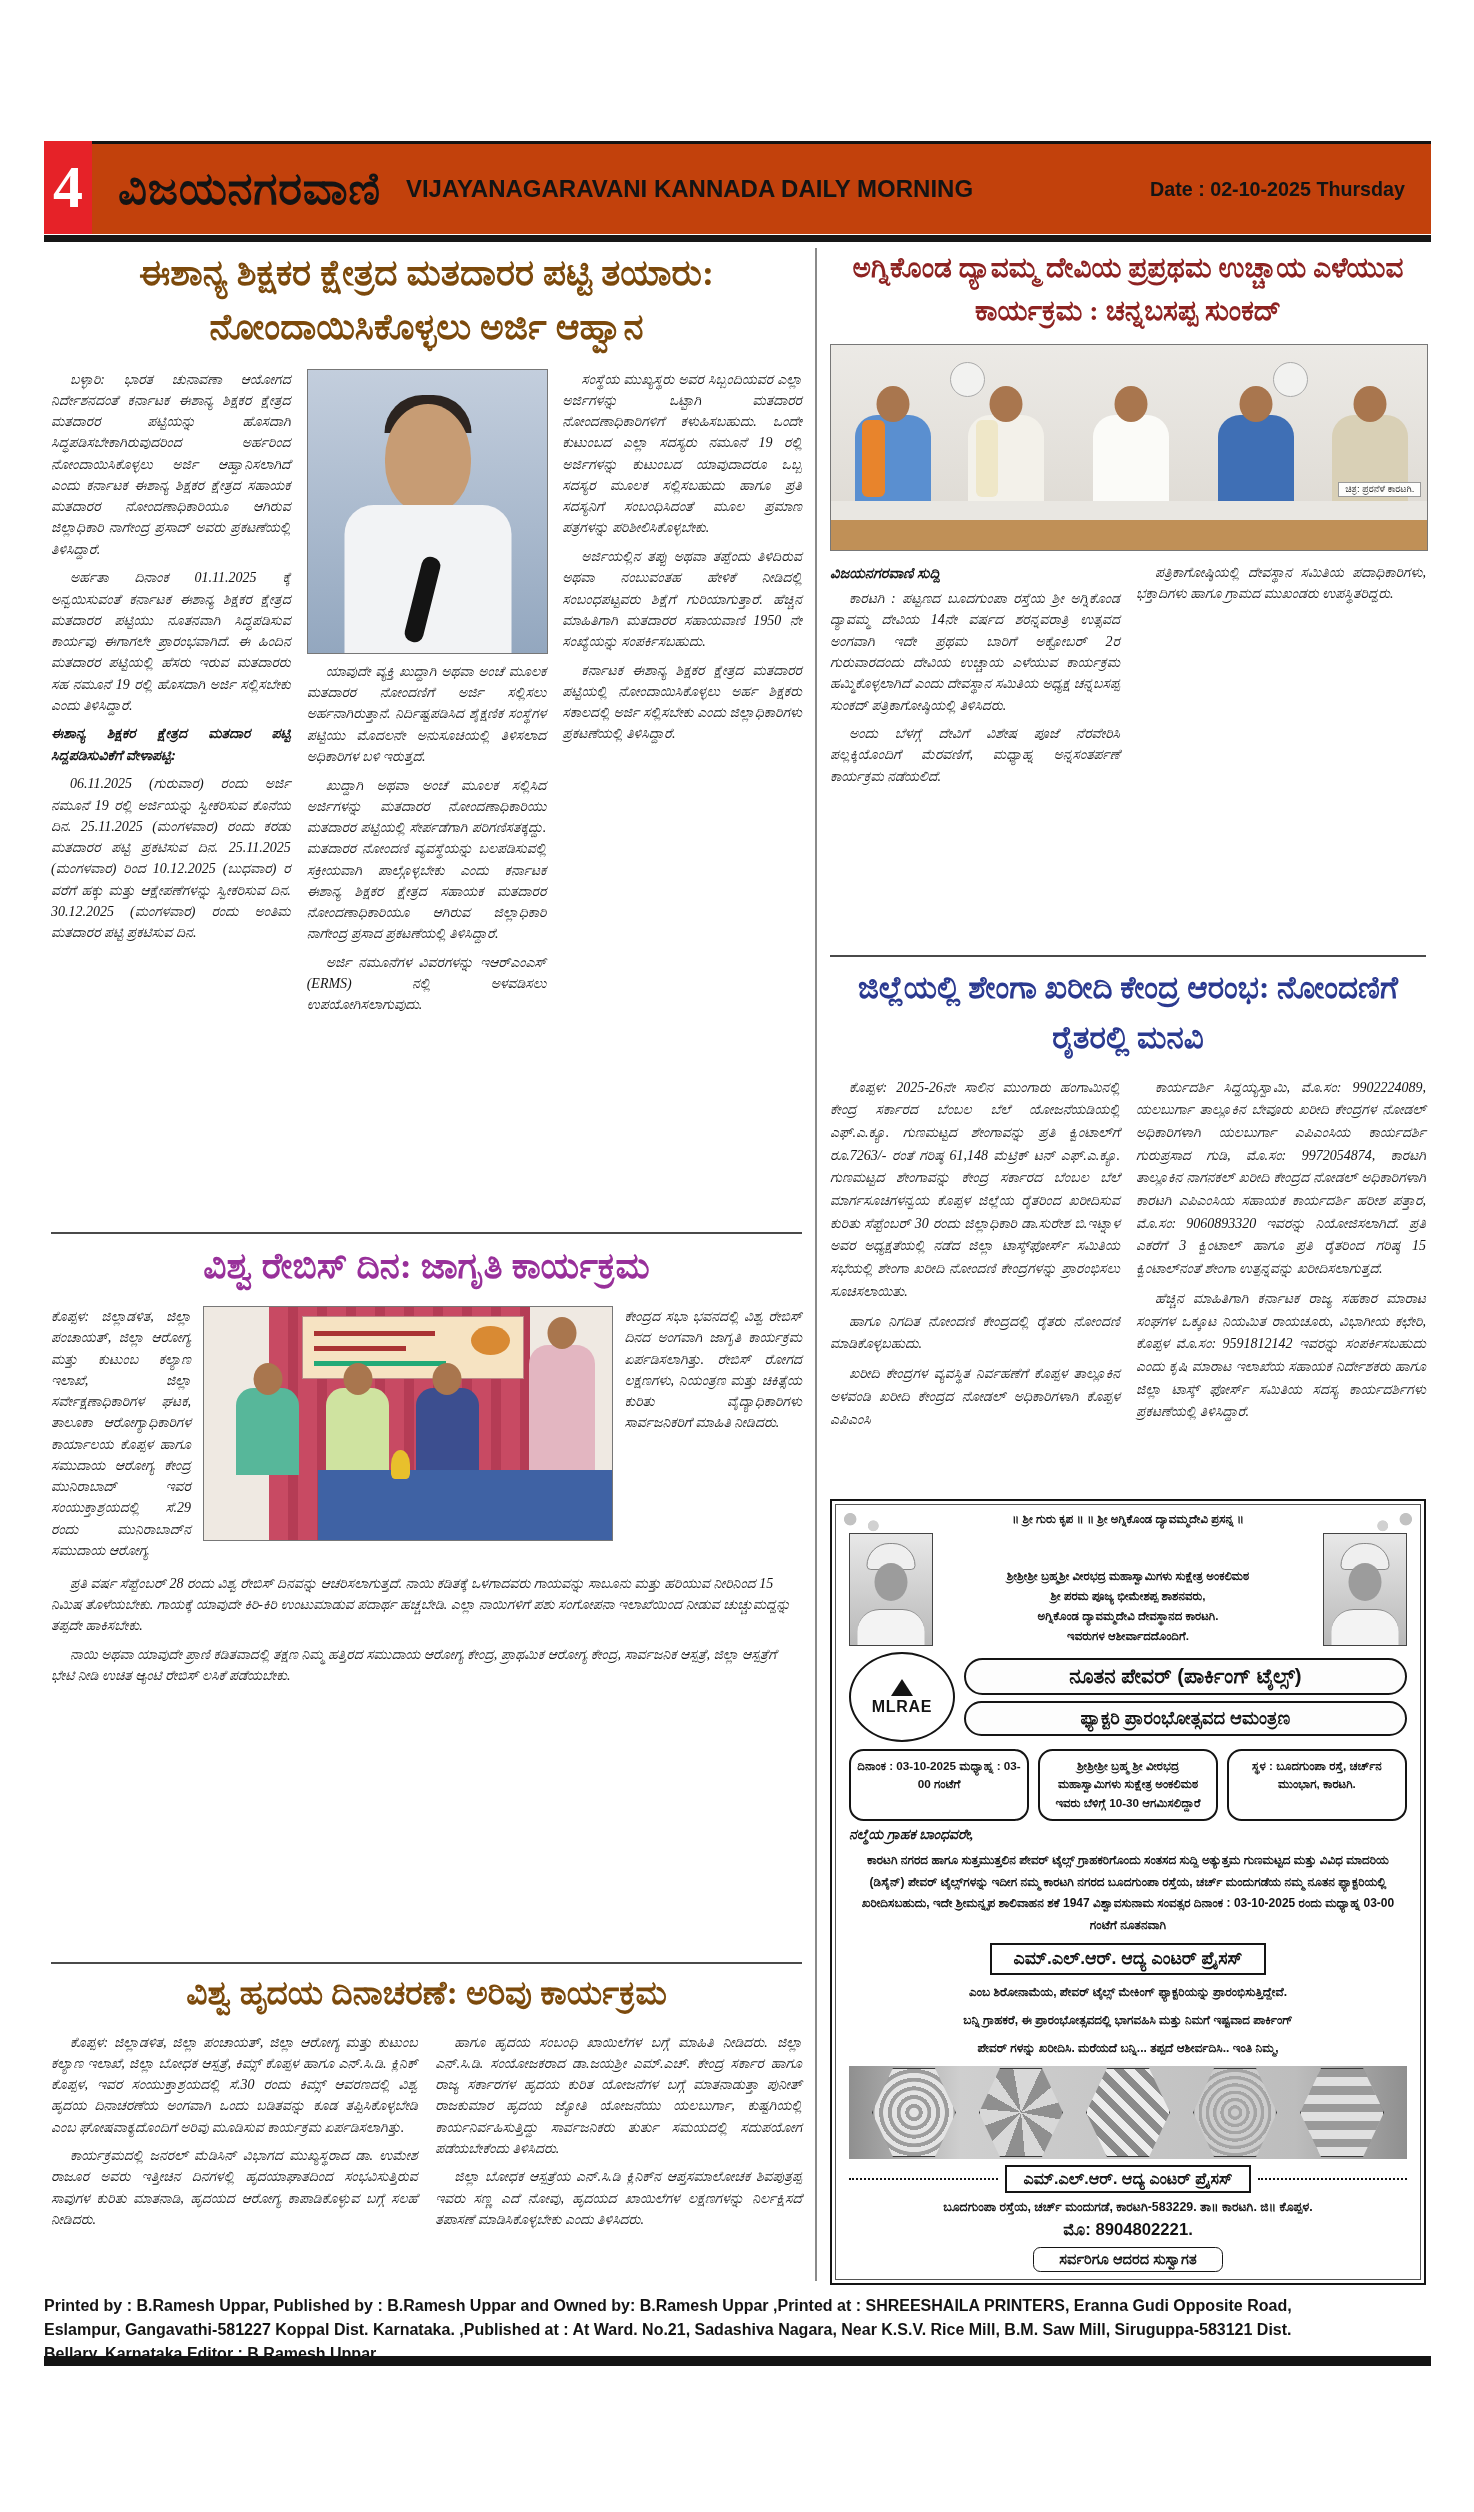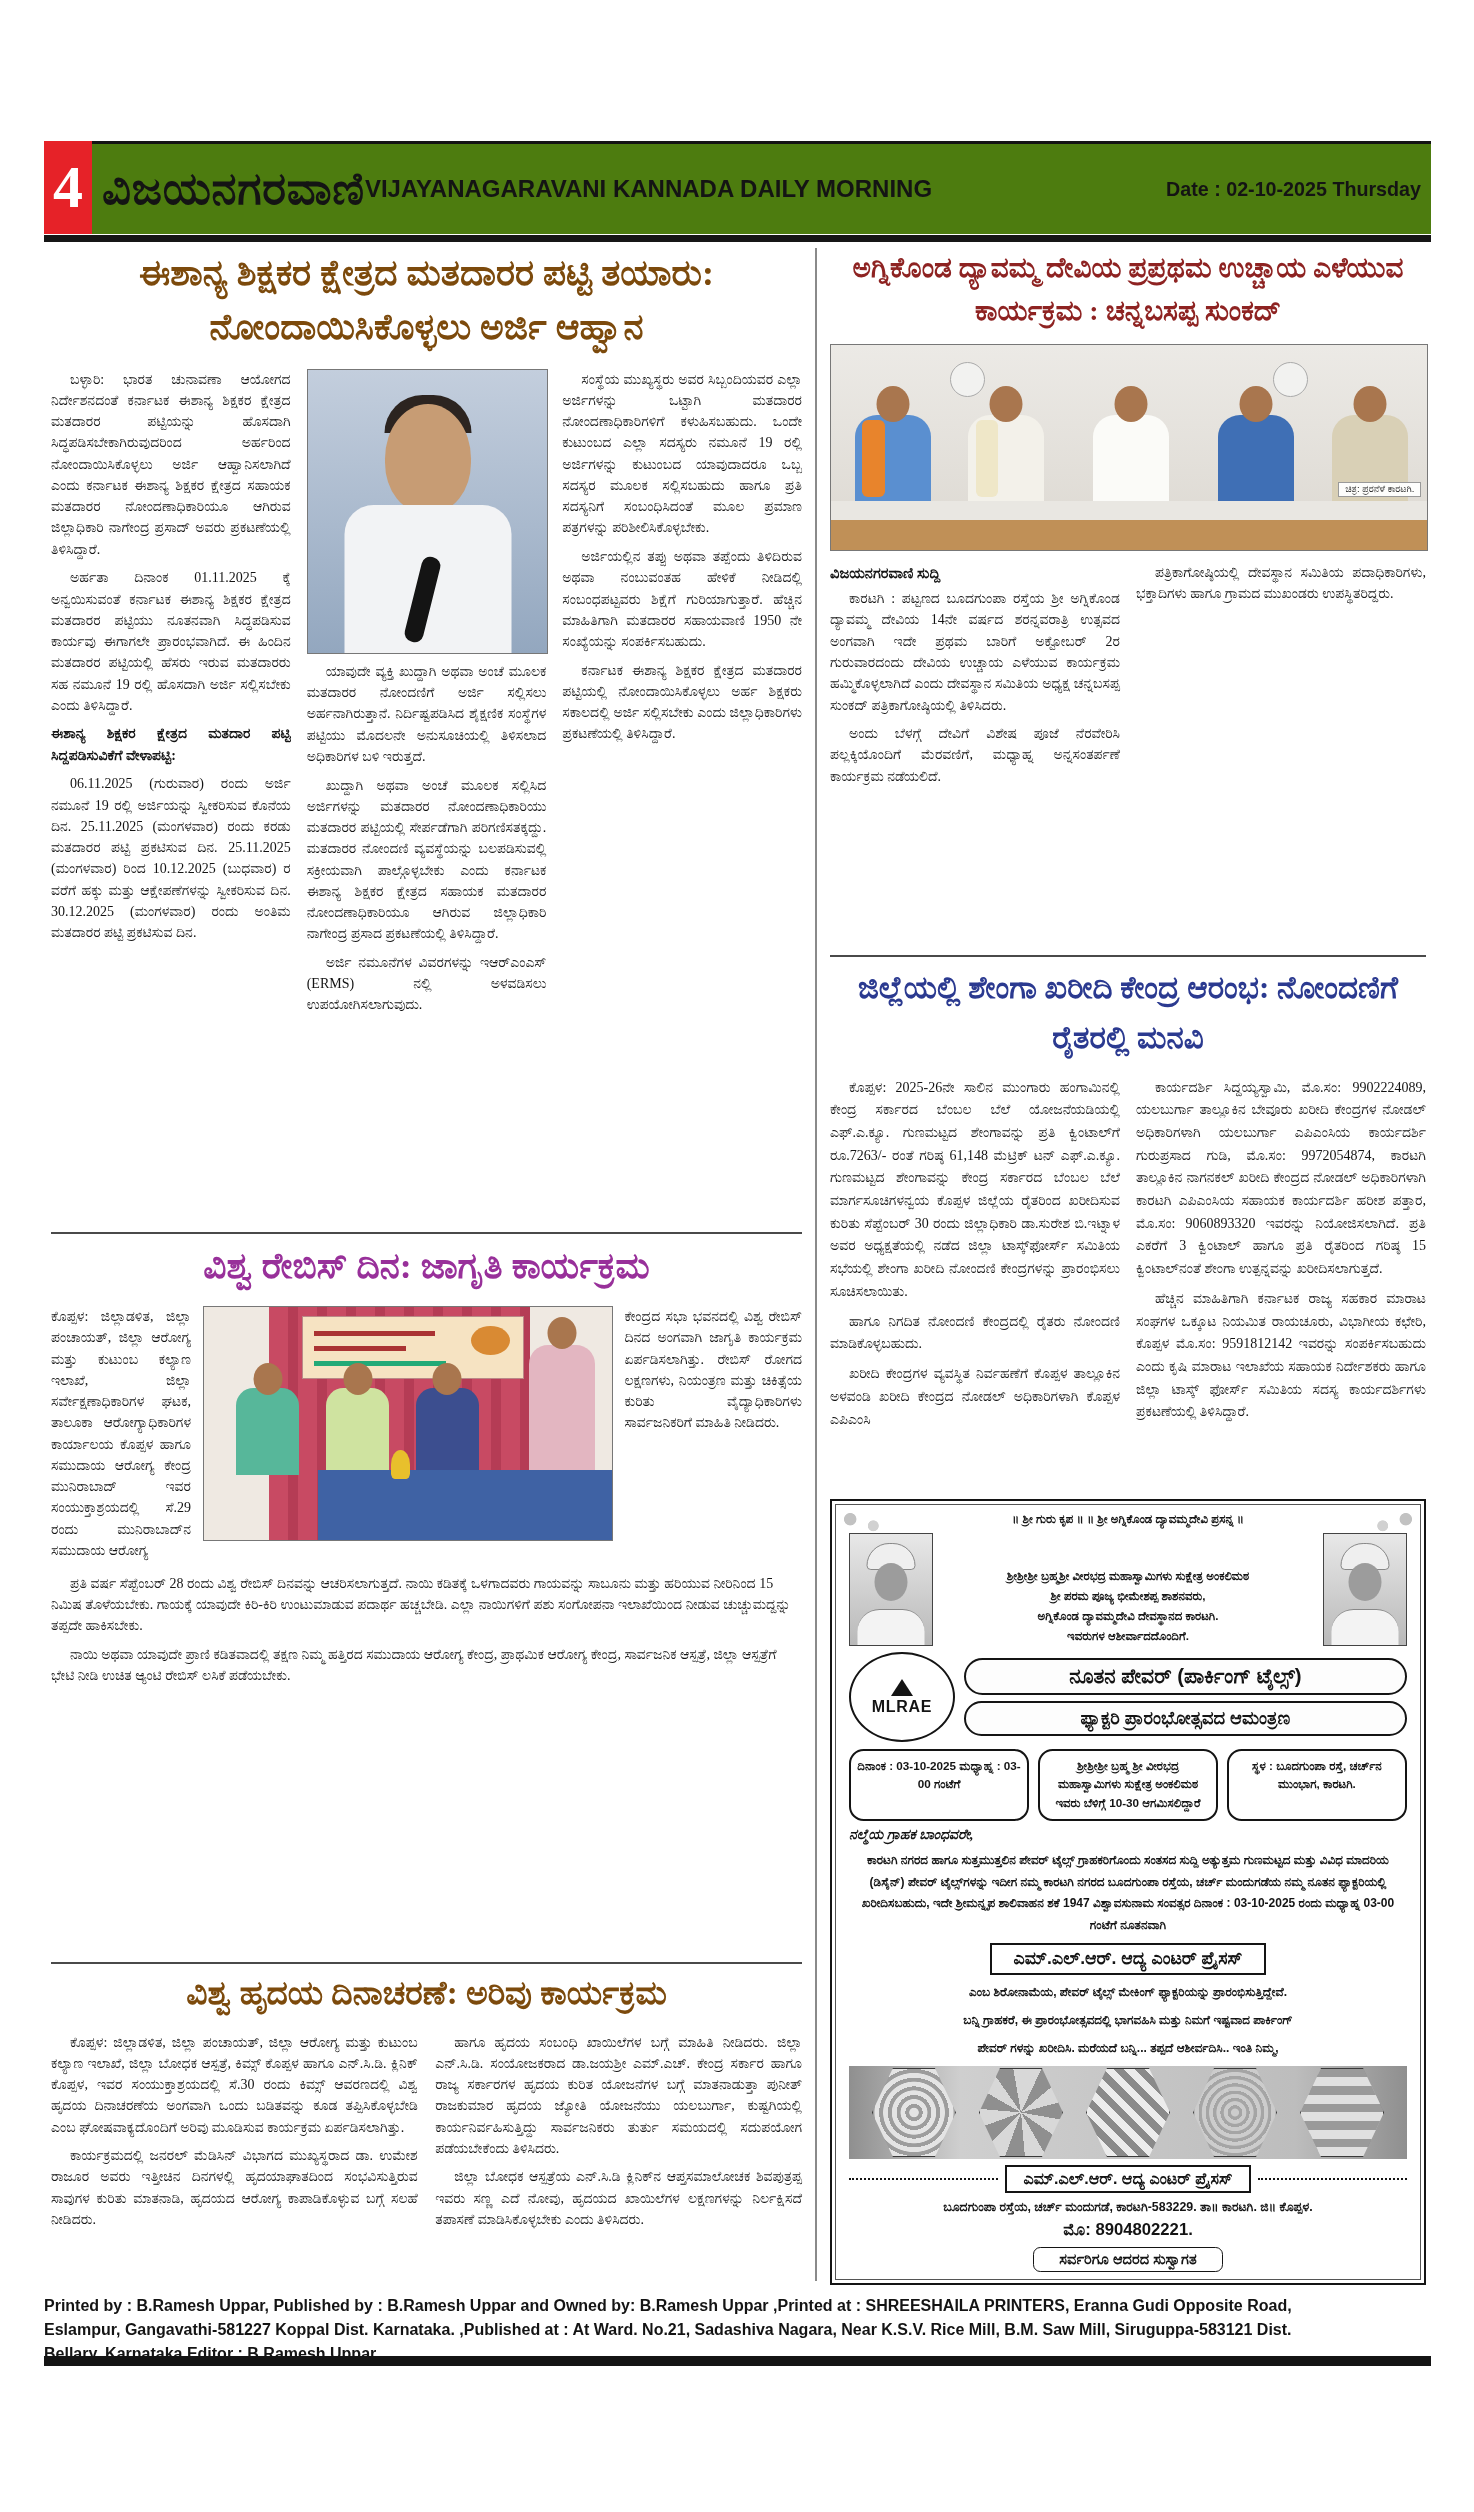--- a/index.html
+++ b/index.html
@@ -2,34 +2,34 @@
 <html style="font-size:11.7px"><head>
 <meta charset="utf-8">
 <style>
   html,body{margin:0;padding:0;background:#e9e9e9;}
   .page{position:relative;width:1475px;height:2512px;background:#ffffff;overflow:hidden;
         font-family:"Liberation Serif",serif;color:#141414;}
   
   .masthead{position:absolute;left:44px;top:141px;width:1387px;height:93px;display:flex;}
   .pagenum{width:48px;background:#e62228;color:#fff;display:flex;align-items:center;justify-content:center;
            font-size:60px;font-weight:bold;font-family:"Liberation Serif",serif;}
-  .mastband{flex:1;background:#4d7c0f;border-top:3.6px solid #141414;display:flex;align-items:center;
-            padding:0 10px;}
+  .mastband{flex:1;background:#c2410c;border-top:3.6px solid #141414;display:flex;align-items:center;
+            padding:0 26px;gap:25px;}
   .title-kn{font-size:45px;font-weight:bold;letter-spacing:0.7px;color:#141414;white-space:nowrap;}
   .title-en{font-family:"Liberation Sans",sans-serif;font-weight:bold;font-size:24px;white-space:nowrap;}
   .title-en .rest{font-weight:600;}
   .mastdate{margin-left:auto;font-family:"Liberation Sans",sans-serif;font-weight:bold;font-size:19.7px;white-space:nowrap;}
   .blackbar{position:absolute;left:44px;top:235px;width:1387px;height:6.6px;background:#161616;}
   .vdivider{position:absolute;left:815px;top:248px;width:1.5px;height:2033px;background:#8a8a8a;}
   .hrule{position:absolute;height:2.2px;background:#4a4a4a;}
   
   .headline{font-weight:bold;text-align:center;line-height:1.5;}
   .cols{display:flex;text-align:justify;}
   .col p{margin:0 0 7.3px 0;text-indent:19px;}
-  .body-t{font-size:14px;line-height:1.52;}
+  .body-t{font-size:14px;line-height:1.52;font-style:italic;}
   .subhead{font-weight:bold;text-indent:0 !important;}
   .dateline{font-weight:bold;font-size:14.6px;margin:0 0 4.4px 0 !important;text-indent:0 !important;}
   
   #a1{position:absolute;left:51px;top:246px;width:751px;}
   #a1 .headline{color:#7c4a0c;font-size:36px;}
   #a1 .cols{gap:16px;margin-top:14.6px;}
   #a1 .col{flex:1;}
   .photo-frame{border:0.7px solid #777;position:relative;overflow:hidden;}
   .photo-speaker{width:100%;height:283px;margin-bottom:7.3px;
       background:linear-gradient(180deg,#c3cedd 0%,#a9b9cd 55%,#93a7bf 100%);}

